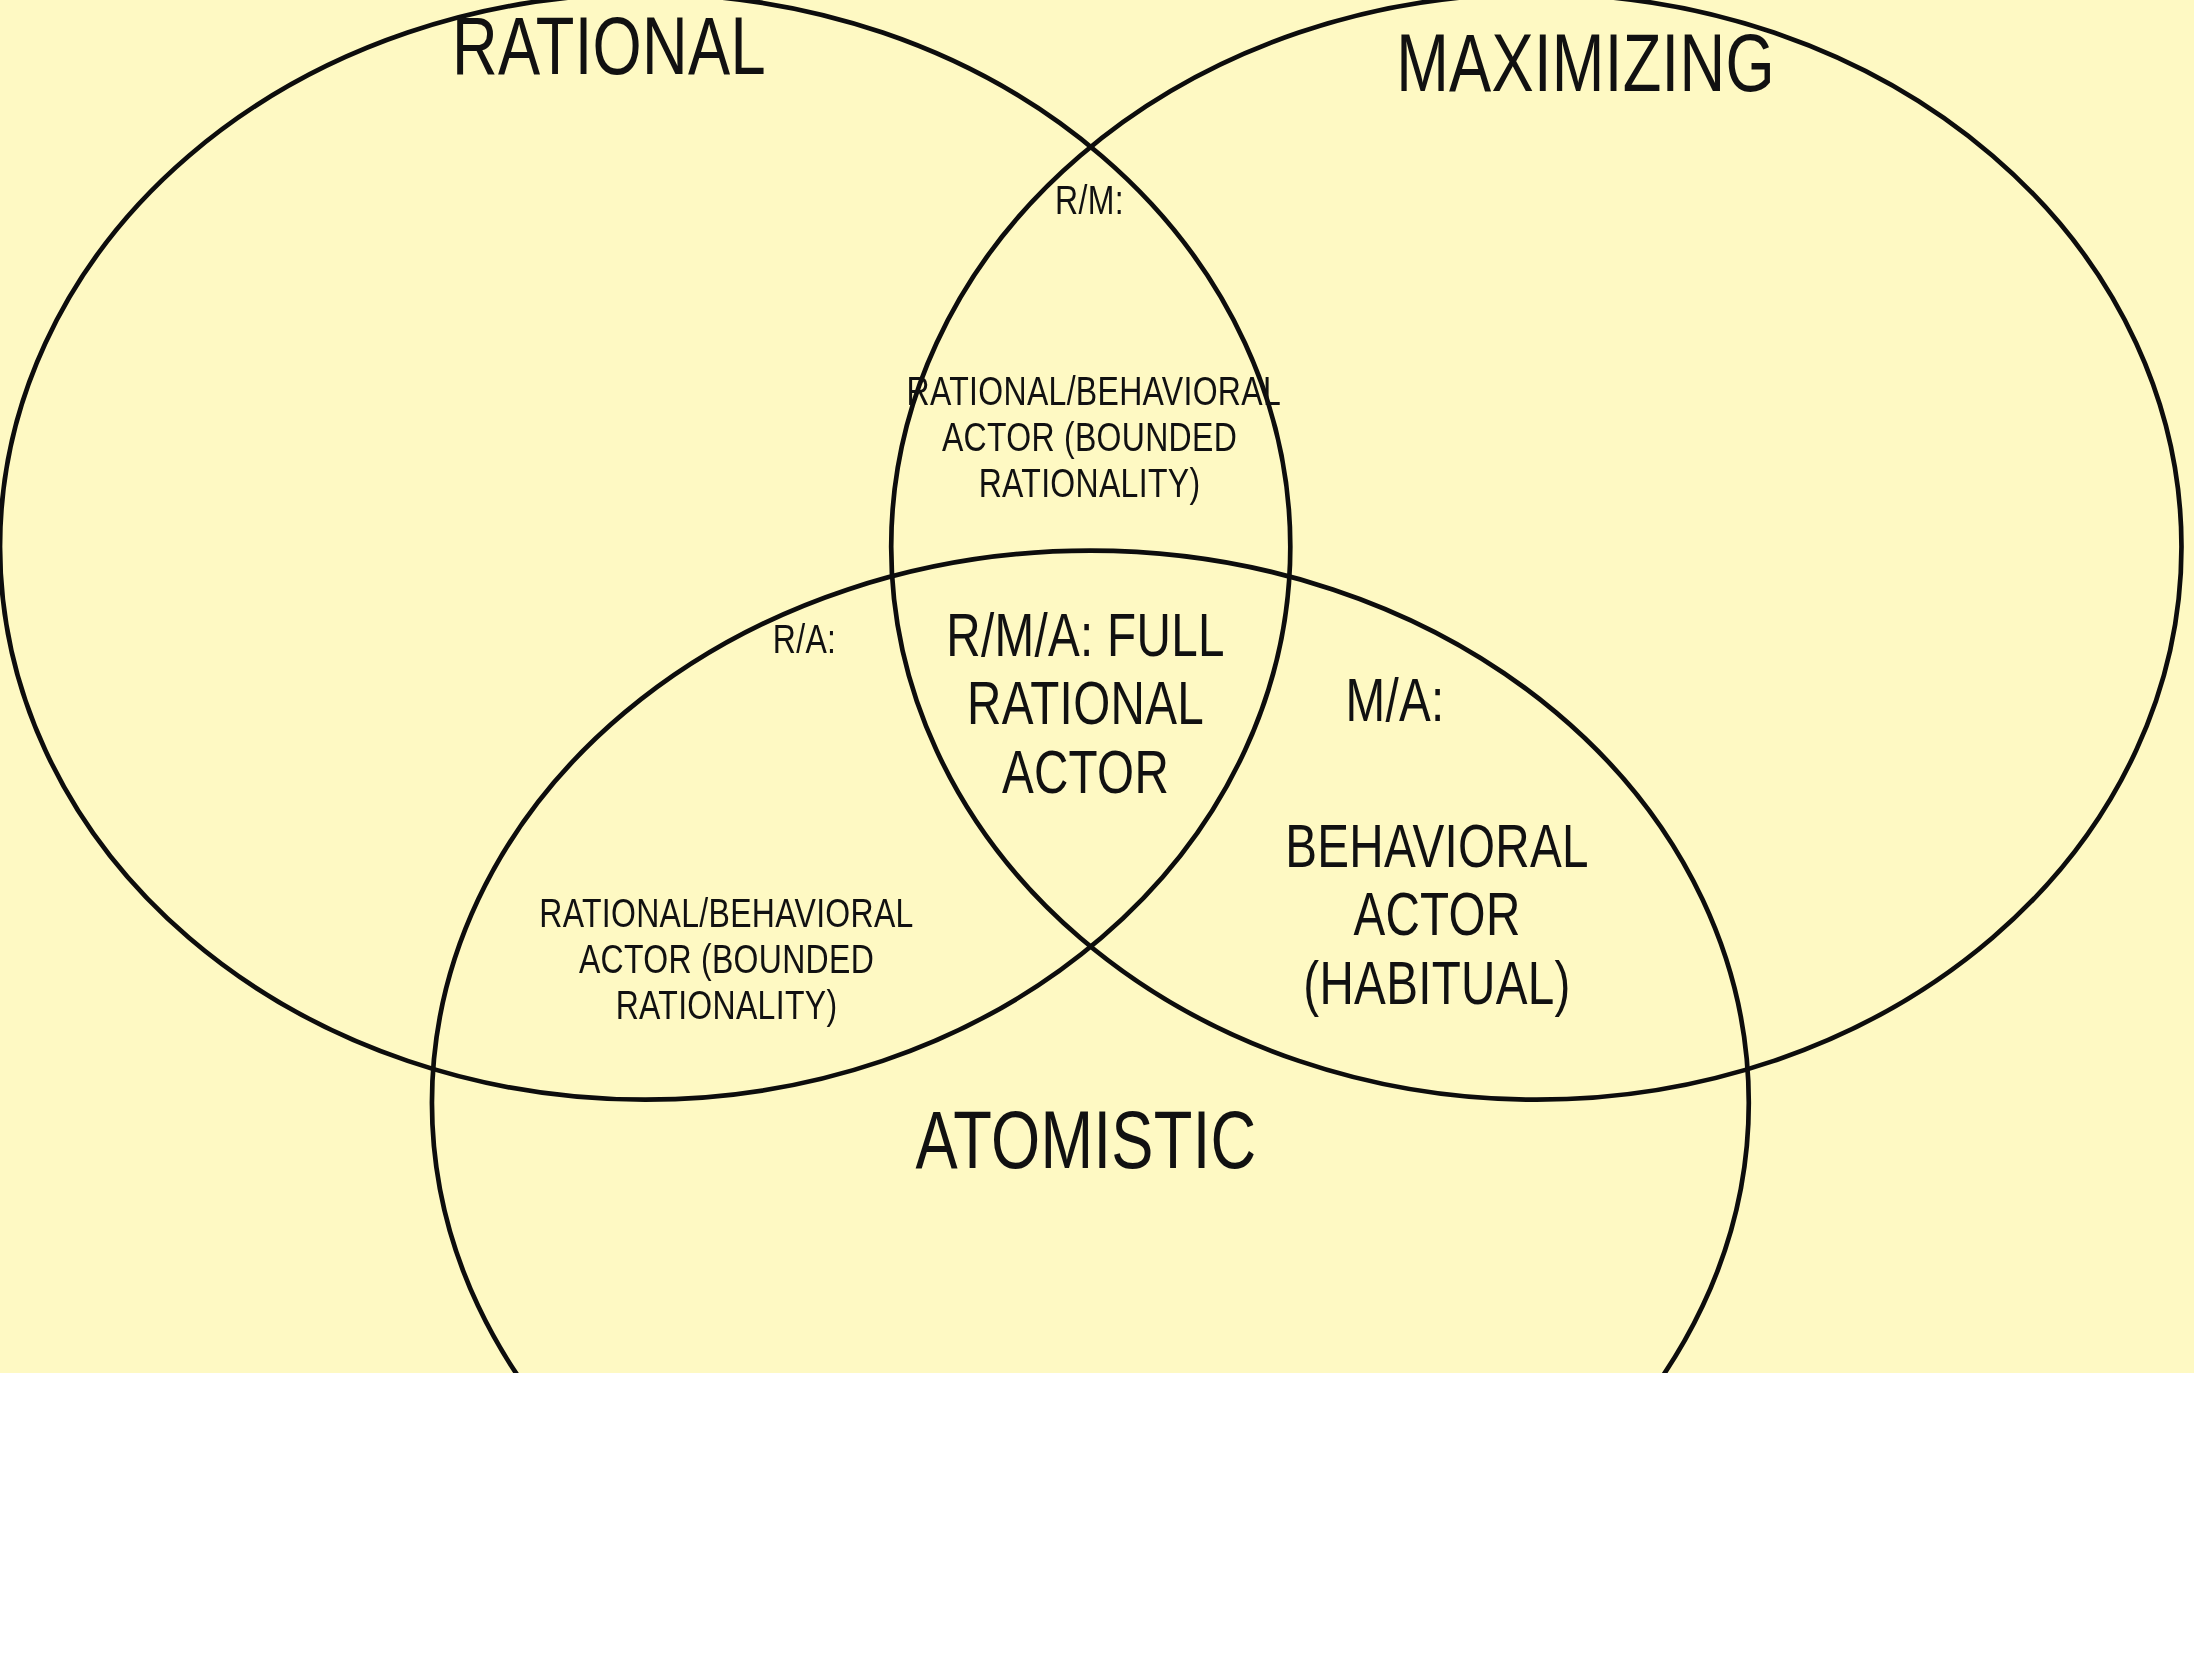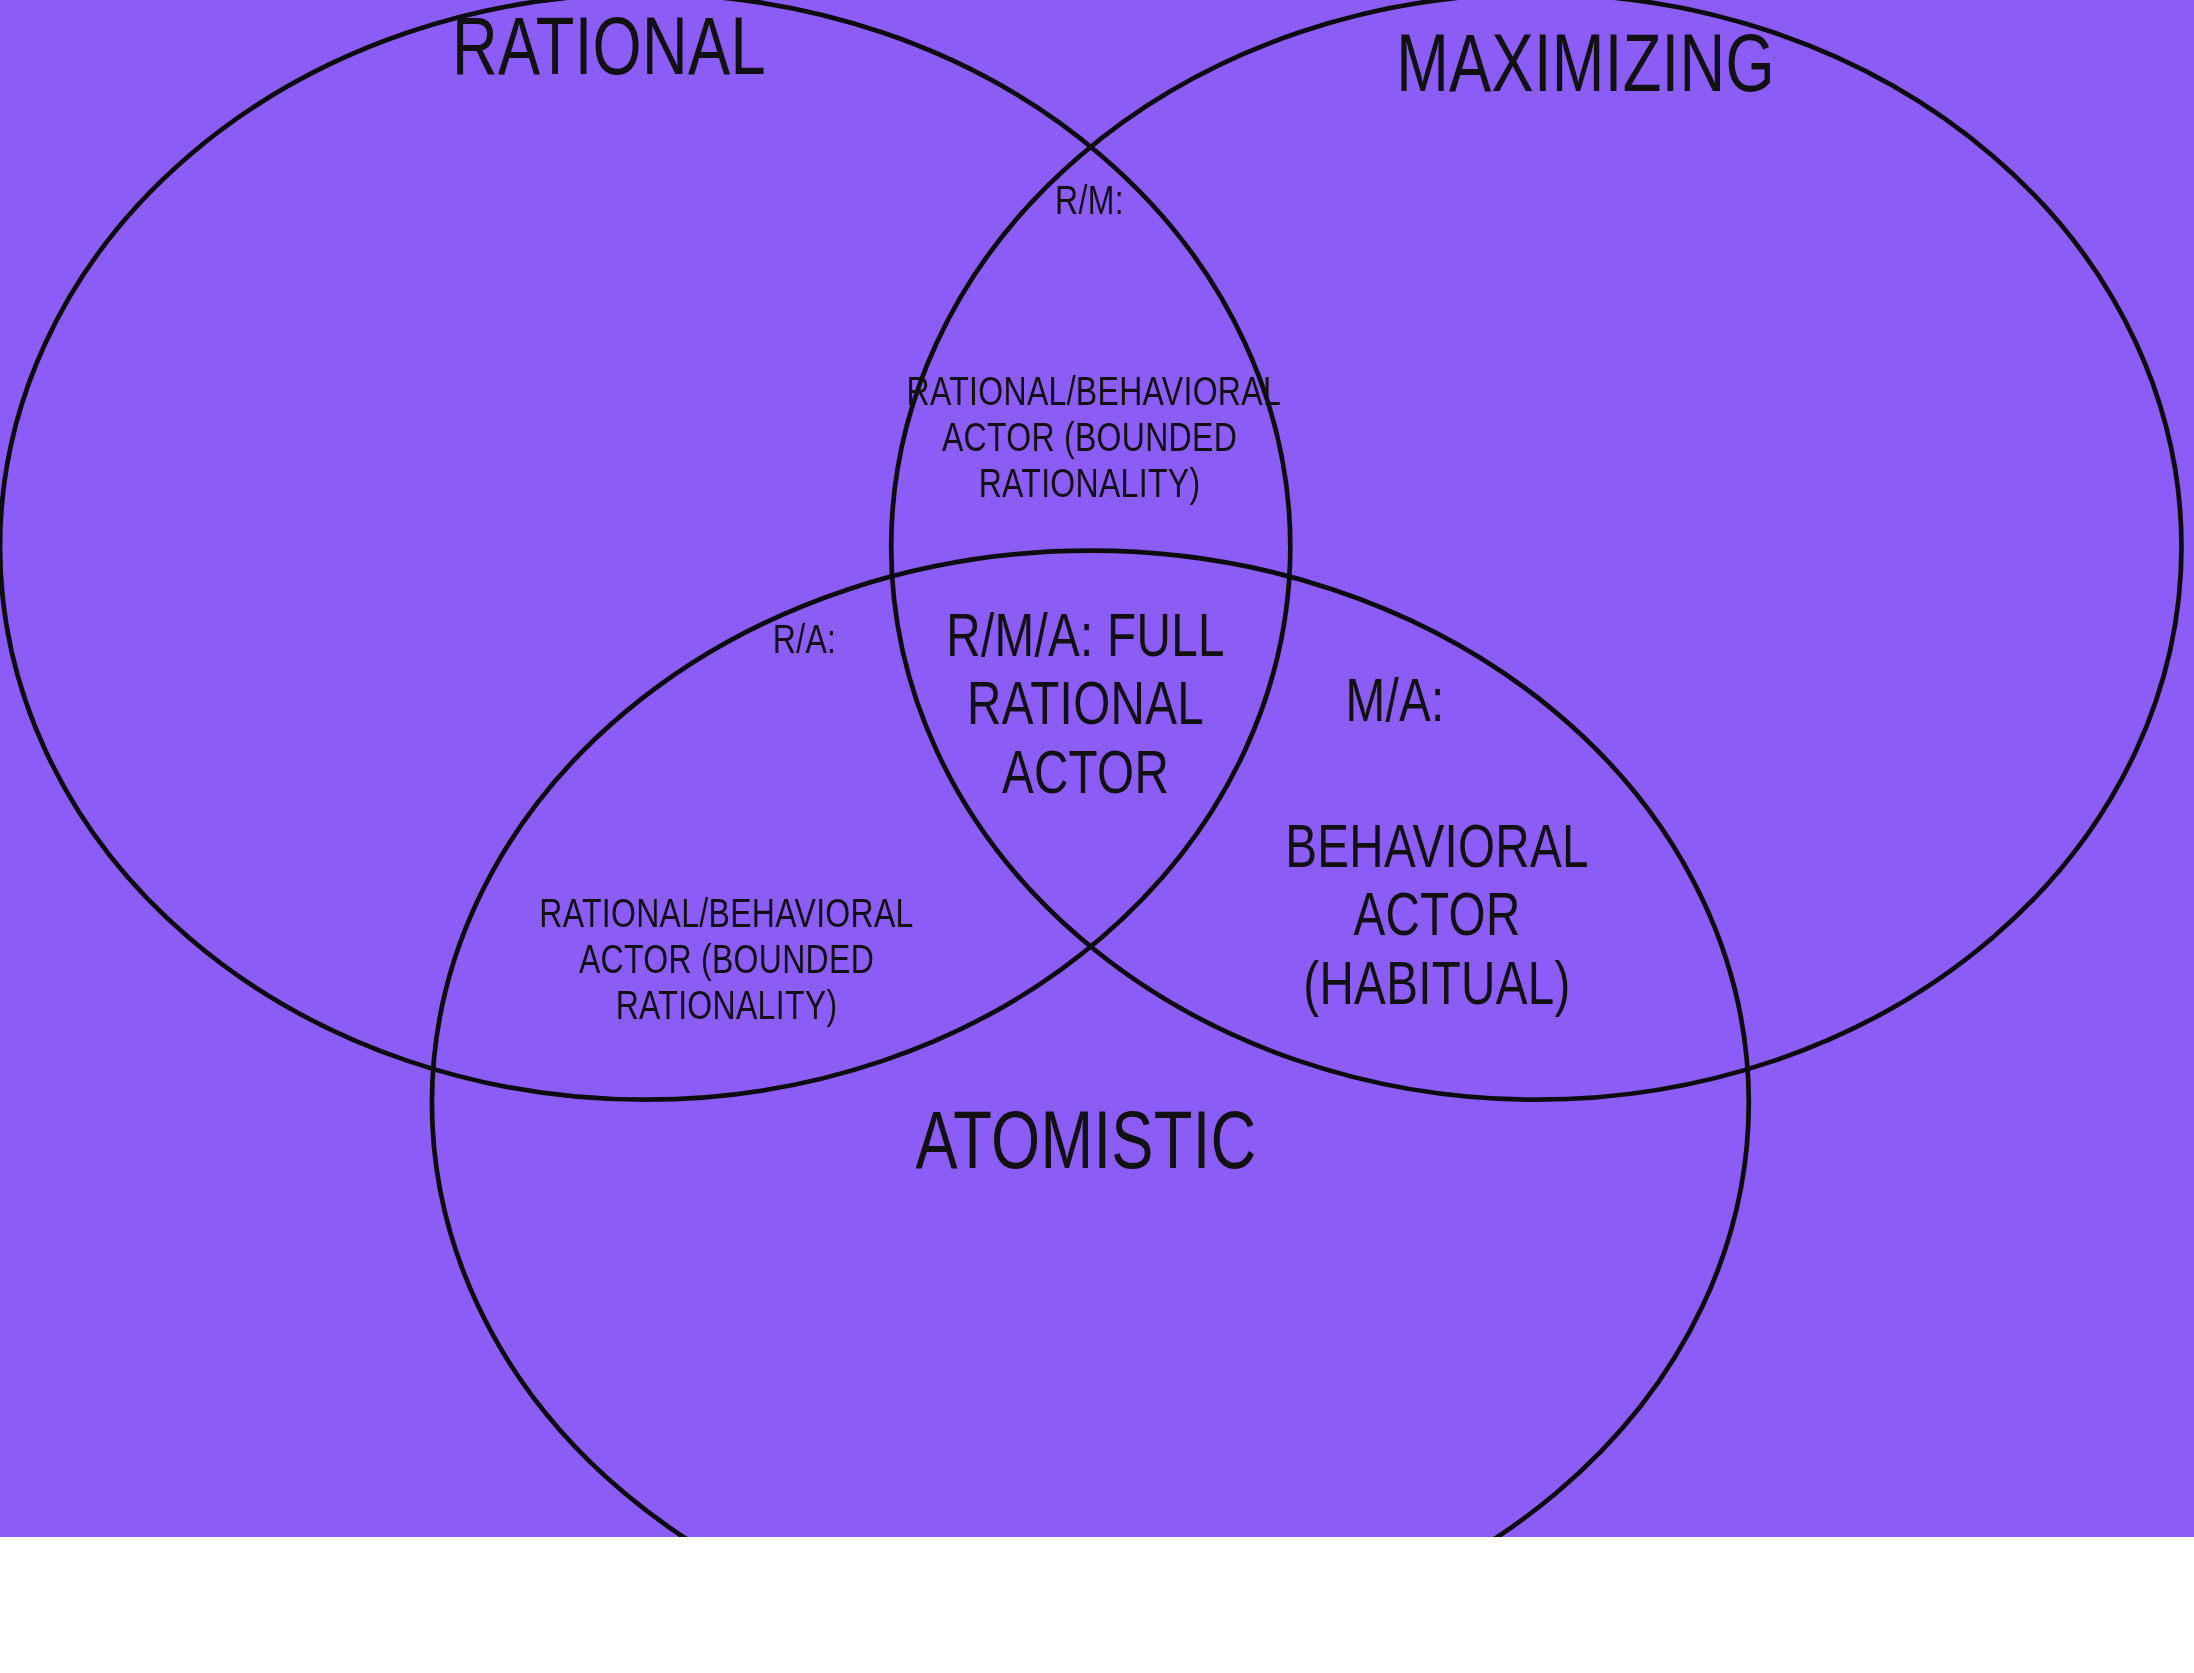--- a/index.html
+++ b/index.html
@@ -7,22 +7,22 @@
     margin: 0;
     padding: 0;
     background: #ffffff;
   }
   body {
     font-family: "Liberation Sans", sans-serif;
   }
   #stage {
     position: relative;
     width: 2194px;
-    height: 1537px;
-    background: #8b5cf6;
+    height: 1373px;
+    background: #fef9c3;
     overflow: hidden;
   }
   #venn-svg {
     position: absolute;
     top: 0;
     left: 0;
     width: 2194px;
     height: 1673px;
   }
   .venn-ellipse {

